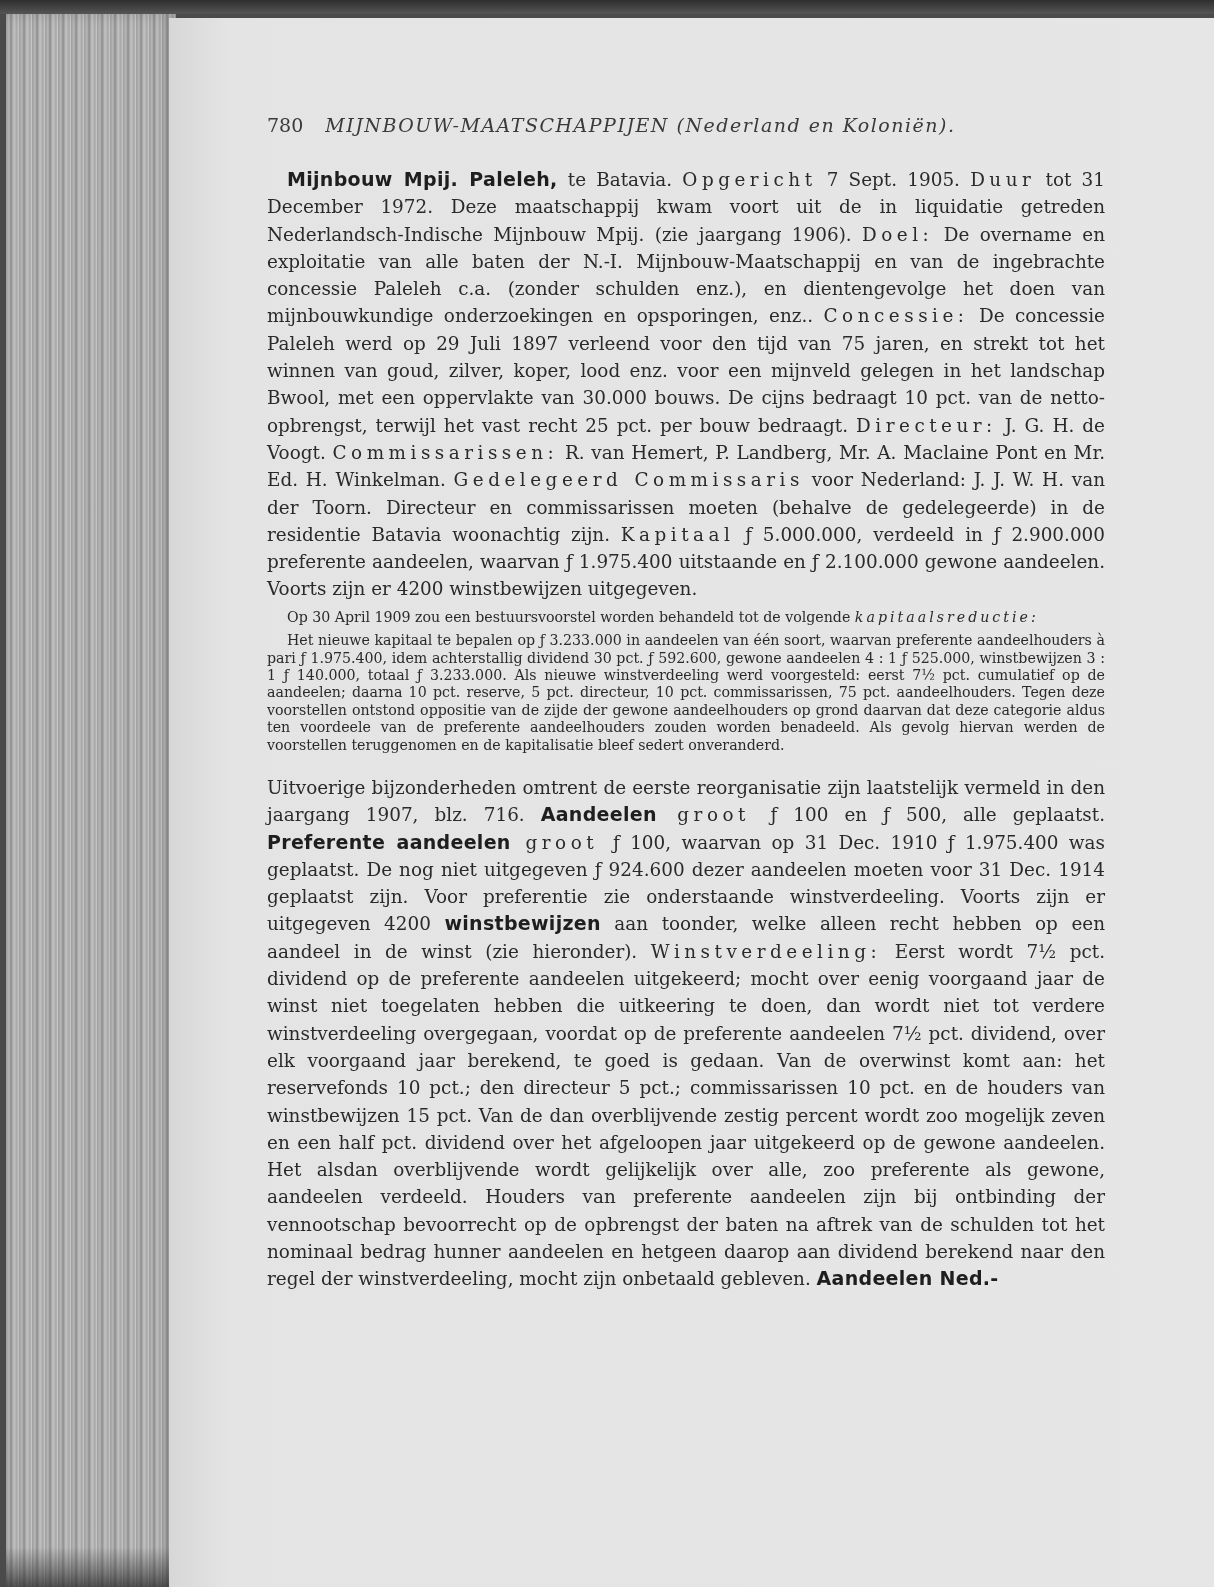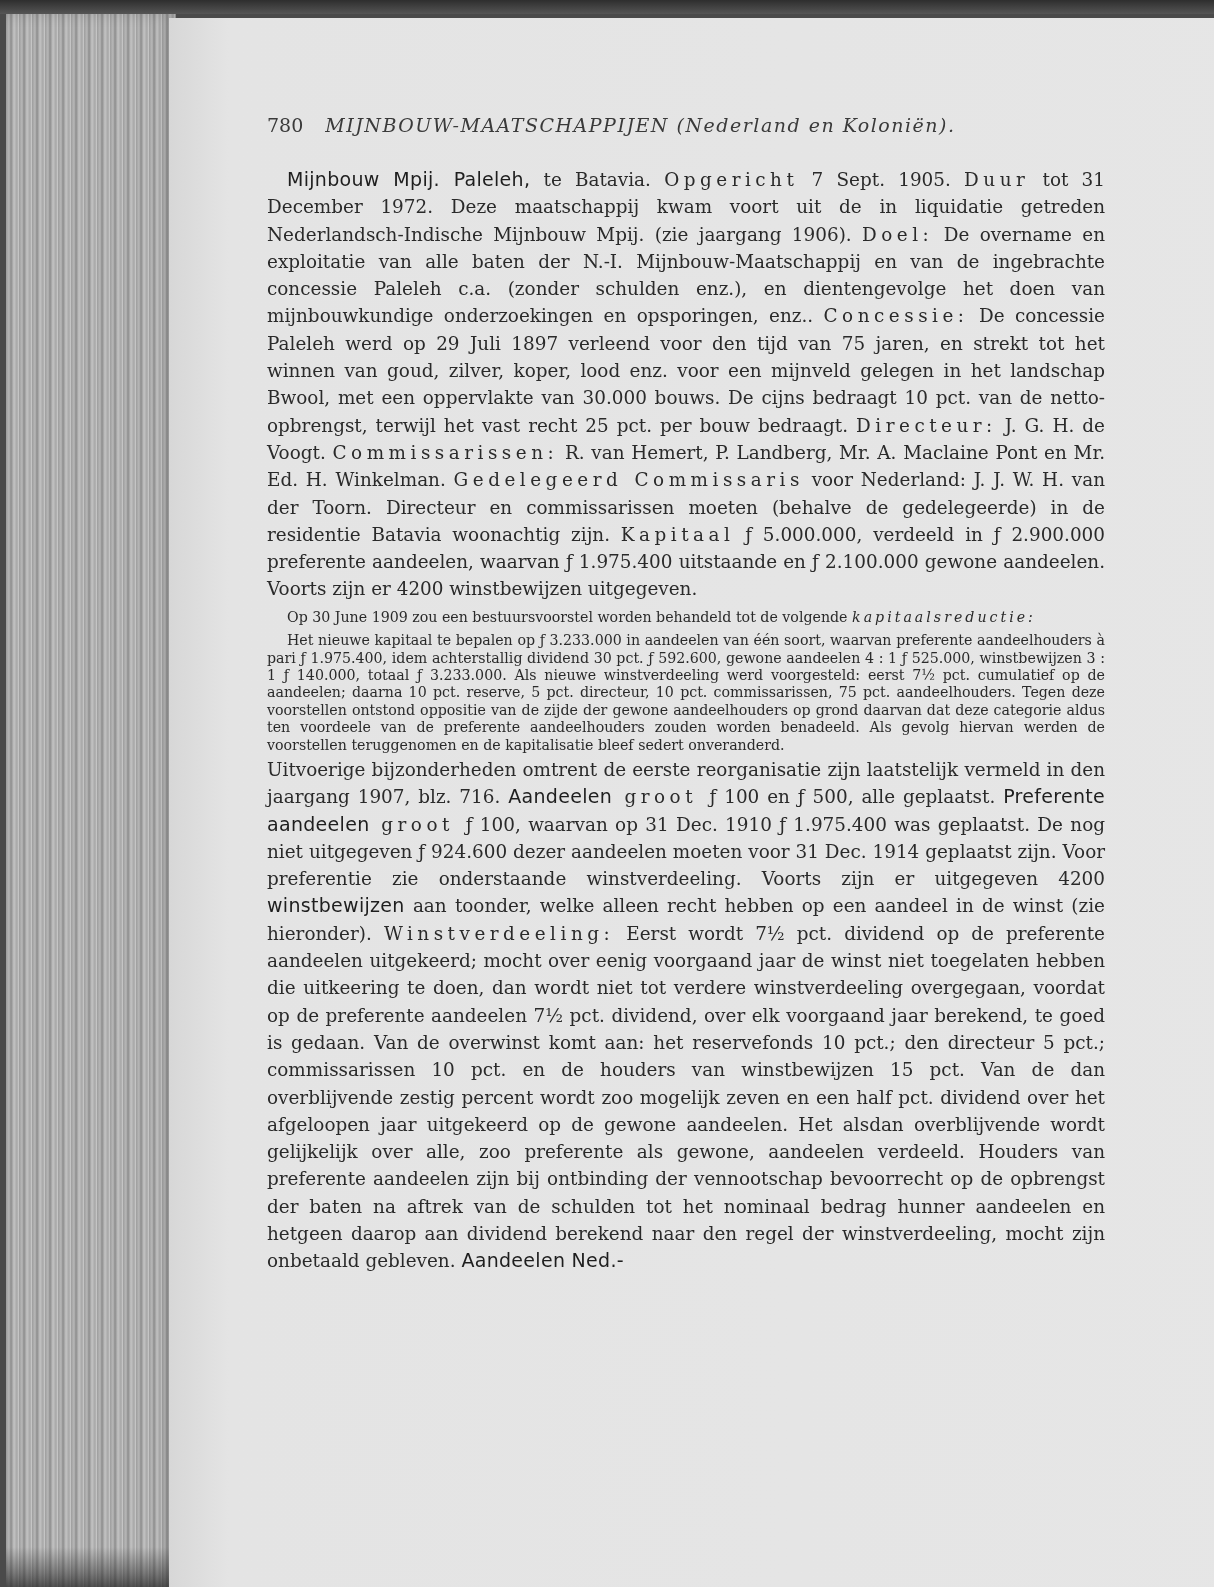--- a/index.html
+++ b/index.html
@@ -37,23 +37,23 @@
   .running-head {
     font-style: italic; font-size: 19px; letter-spacing: 1.5px;
     color: #3a3a3a; margin-bottom: 30px; white-space: nowrap;
   }
   .running-head .pno { font-style: normal; margin-right: 22px; letter-spacing: 0; }
   p { margin: 0; text-align: justify; }
   .main { font-size: 18.4px; line-height: 27.3px; }
   .small { font-size: 14.2px; line-height: 17.4px; margin-top: 6px; }
   .small.indent, .main.indent { text-indent: 20px; }
   .small + .small { }
-  .after-small { margin-top: 2px; }
+  .after-small { margin-top: 20px; }
   .heading {
-    font-family: "DejaVu Sans", sans-serif; font-weight: normal; letter-spacing: 0.3px;
+    font-family: "DejaVu Sans", sans-serif; font-weight: bold; letter-spacing: 0.3px;
     font-size: 19px; color: #1e1e1e;
   }
   .spaced { letter-spacing: 4.5px; }
   .spaced-s { letter-spacing: 3px; font-style: italic; }
 </style>
 </head>
 <body>
 
 <div class="scan">
   <div class="top-edge"></div>
@@ -64,21 +64,21 @@
 
       <div class="running-head">
         <span class="pno">780</span><span>MIJNBOUW-MAATSCHAPPIJEN (Nederland en Koloniën).</span>
       </div>
 
       <p class="main indent">
         <span class="heading">Mijnbouw Mpij. Paleleh,</span><span> te Batavia. </span><span class="spaced">Opgericht</span><span> 7 Sept. 1905. </span><span class="spaced">Duur</span><span> tot 31 December 1972. Deze maatschappij kwam voort uit de in liquidatie getreden Nederlandsch-Indische Mijnbouw Mpij. (zie jaargang 1906). </span><span class="spaced">Doel:</span><span> De overname en exploitatie van alle baten der N.-I. Mijnbouw-Maatschappij en van de ingebrachte concessie Paleleh c.a. (zonder schulden enz.), en dientengevolge het doen van mijnbouwkundige onderzoekingen en opsporingen, enz.. </span><span class="spaced">Concessie:</span><span> De concessie Paleleh werd op 29 Juli 1897 verleend voor den tijd van 75 jaren, en strekt tot het winnen van goud, zilver, koper, lood enz. voor een mijnveld gelegen in het landschap Bwool, met een oppervlakte van 30.000 bouws. De cijns bedraagt 10 pct. van de netto-opbrengst, terwijl het vast recht 25 pct. per bouw bedraagt. </span><span class="spaced">Directeur:</span><span> J. G. H. de Voogt. </span><span class="spaced">Commissarissen:</span><span> R. van Hemert, P. Landberg, Mr. A. Maclaine Pont en Mr. Ed. H. Winkelman. </span><span class="spaced">Gedelegeerd Commissaris</span><span> voor Nederland: J. J. W. H. van der Toorn. Directeur en commissarissen moeten (behalve de gedelegeerde) in de residentie Batavia woonachtig zijn. </span><span class="spaced">Kapitaal</span><span> ƒ 5.000.000, verdeeld in ƒ 2.900.000 preferente aandeelen, waarvan ƒ 1.975.400 uitstaande en ƒ 2.100.000 gewone aandeelen. Voorts zijn er 4200 winstbewijzen uitgegeven.</span>
       </p>
 
       <p class="small indent">
-        <span>Op 30 June 1909 zou een bestuursvoorstel worden behandeld tot de volgende </span><span class="spaced-s">kapitaalsreductie:</span>
+        <span>Op 30 April 1909 zou een bestuursvoorstel worden behandeld tot de volgende </span><span class="spaced-s">kapitaalsreductie:</span>
       </p>
 
       <p class="small indent">Het nieuwe kapitaal te bepalen op ƒ 3.233.000 in aandeelen van één soort, waarvan preferente aandeelhouders à pari ƒ 1.975.400, idem achterstallig dividend 30 pct. ƒ 592.600, gewone aandeelen 4 : 1 ƒ 525.000, winstbewijzen 3 : 1 ƒ 140.000, totaal ƒ 3.233.000. Als nieuwe winstverdeeling werd voorgesteld: eerst 7½ pct. cumulatief op de aandeelen; daarna 10 pct. reserve, 5 pct. directeur, 10 pct. commissarissen, 75 pct. aandeelhouders. Tegen deze voorstellen ontstond oppositie van de zijde der gewone aandeelhouders op grond daarvan dat deze categorie aldus ten voordeele van de preferente aandeelhouders zouden worden benadeeld. Als gevolg hiervan werden de voorstellen teruggenomen en de kapitalisatie bleef sedert onveranderd.</p>
 
       <p class="main after-small">
         <span>Uitvoerige bijzonderheden omtrent de eerste reorganisatie zijn laatstelijk vermeld in den jaargang 1907, blz. 716. </span><span class="heading">Aandeelen</span><span class="spaced"> groot </span><span>ƒ 100 en ƒ 500, alle geplaatst. </span><span class="heading">Preferente aandeelen</span><span class="spaced"> groot </span><span>ƒ 100, waarvan op 31 Dec. 1910 ƒ 1.975.400 was geplaatst. De nog niet uitgegeven ƒ 924.600 dezer aandeelen moeten voor 31 Dec. 1914 geplaatst zijn. Voor preferentie zie onderstaande winstverdeeling. Voorts zijn er uitgegeven 4200 </span><span class="heading">winstbewijzen</span><span> aan toonder, welke alleen recht hebben op een aandeel in de winst (zie hieronder). </span><span class="spaced">Winstverdeeling:</span><span> Eerst wordt 7½ pct. dividend op de preferente aandeelen uitgekeerd; mocht over eenig voorgaand jaar de winst niet toegelaten hebben die uitkeering te doen, dan wordt niet tot verdere winstverdeeling overgegaan, voordat op de preferente aandeelen 7½ pct. dividend, over elk voorgaand jaar berekend, te goed is gedaan. Van de overwinst komt aan: het reservefonds 10 pct.; den directeur 5 pct.; commissarissen 10 pct. en de houders van winstbewijzen 15 pct. Van de dan overblijvende zestig percent wordt zoo mogelijk zeven en een half pct. dividend over het afgeloopen jaar uitgekeerd op de gewone aandeelen. Het alsdan overblijvende wordt gelijkelijk over alle, zoo preferente als gewone, aandeelen verdeeld. Houders van preferente aandeelen zijn bij ontbinding der vennootschap bevoorrecht op de opbrengst der baten na aftrek van de schulden tot het nominaal bedrag hunner aandeelen en hetgeen daarop aan dividend berekend naar den regel der winstverdeeling, mocht zijn onbetaald gebleven. </span><span class="heading">Aandeelen Ned.-</span>
       </p>
 
     </div>
   </div>

